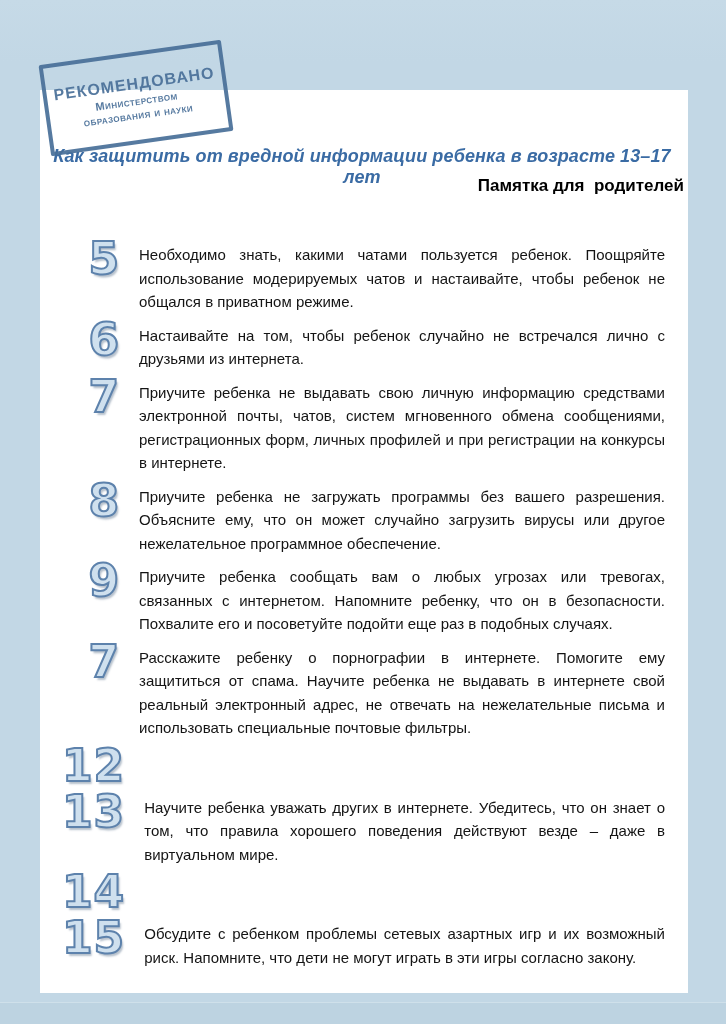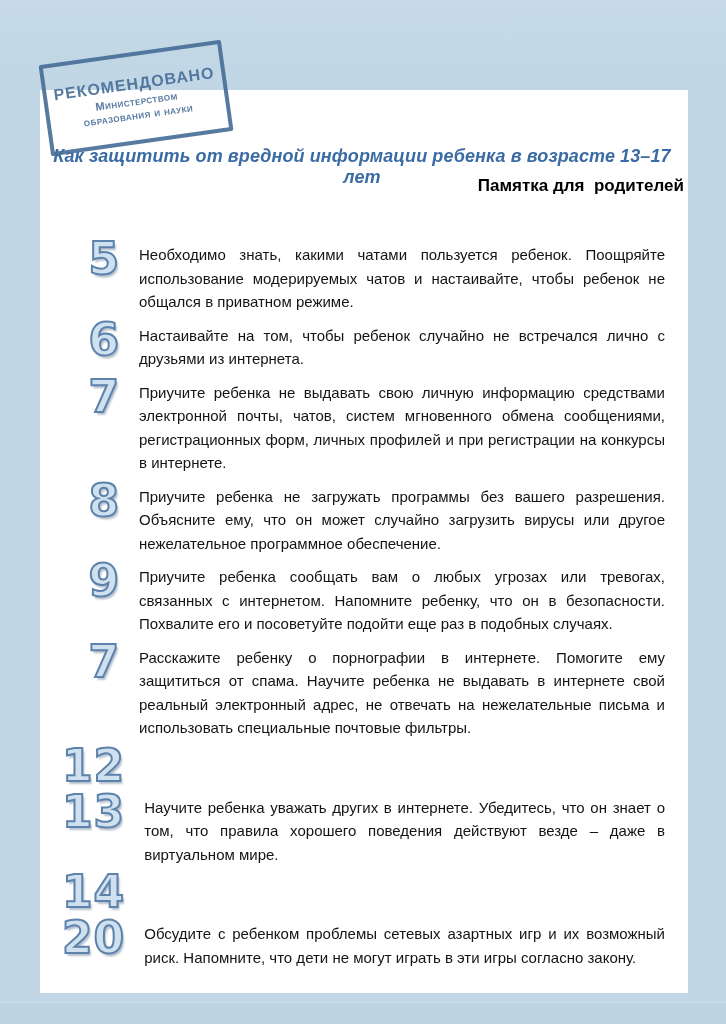--- a/index.html
+++ b/index.html
@@ -125,20 +125,20 @@
   <div class="item">
     <div class="num">13</div>
     <div class="txt">Научите ребенка уважать других в интернете. Убедитесь, что он знает о том, что правила хорошего поведения действуют везде – даже в виртуальном мире.</div>
   </div>
 
   <div class="item">
     <div class="num">14</div>
   </div>
 
   <div class="item">
-    <div class="num">20</div>
+    <div class="num">15</div>
     <div class="txt">Обсудите с ребенком проблемы сетевых азартных игр и их возможный риск. Напомните, что дети не могут играть в эти игры согласно закону.</div>
   </div>
 </div>
   </div>
 
   <div class="bottom-band"></div>
 </div>
 
 </body></html>

